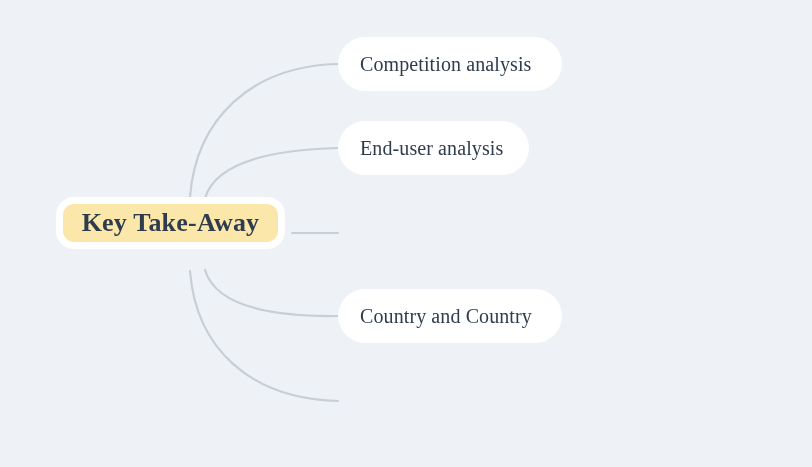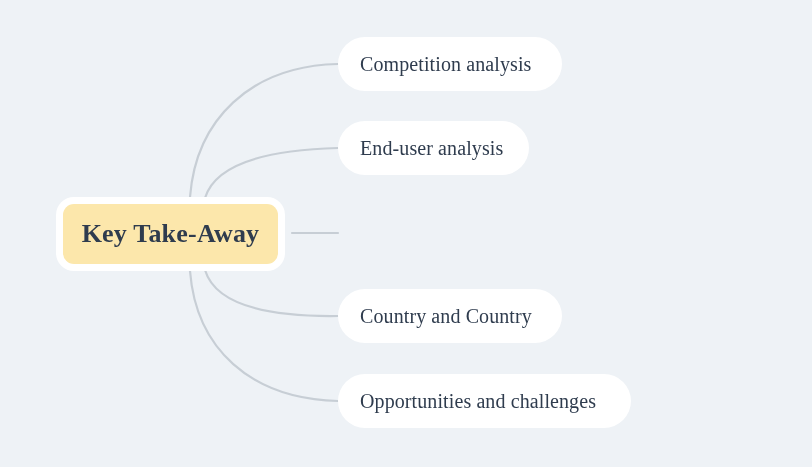--- a/index.html
+++ b/index.html
@@ -41,21 +41,21 @@
     height: 54px;
     padding: 0 22px;
     color: #2f3c4e;
     font-size: 20px;
     letter-spacing: 0.1px;
   }
   .root-node {
     background: #ffffff;
     border-radius: 18px;
     padding: 7px;
-    height: 74px;
+    height: 52px;
     box-sizing: border-box;
   }
   .root-inner {
     background: #fce7ab;
     border-radius: 11px;
     width: 100%;
     height: 100%;
     display: flex;
     align-items: center;
     justify-content: center;
@@ -88,17 +88,14 @@
 
   <div class="node branch-node" style="left:338px; top:121px; width:191px;">
     <span>End-user analysis</span>
   </div>
 
 
   <div class="node branch-node" style="left:338px; top:289px; width:224px;">
     <span>Country and Country</span>
   </div>
 
-  <div class="node branch-node" style="left:338px; top:374px; width:293px;">
-    <span>Opportunities and challenges</span>
-  </div>
 
 </div>
 
 </body></html>

